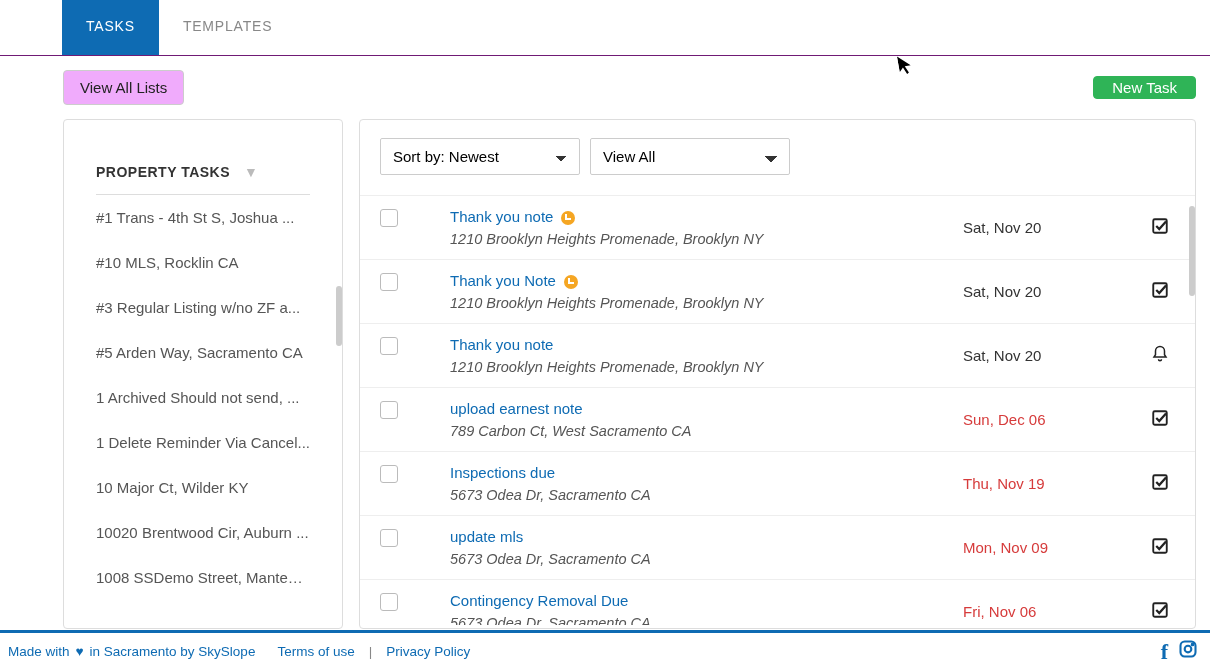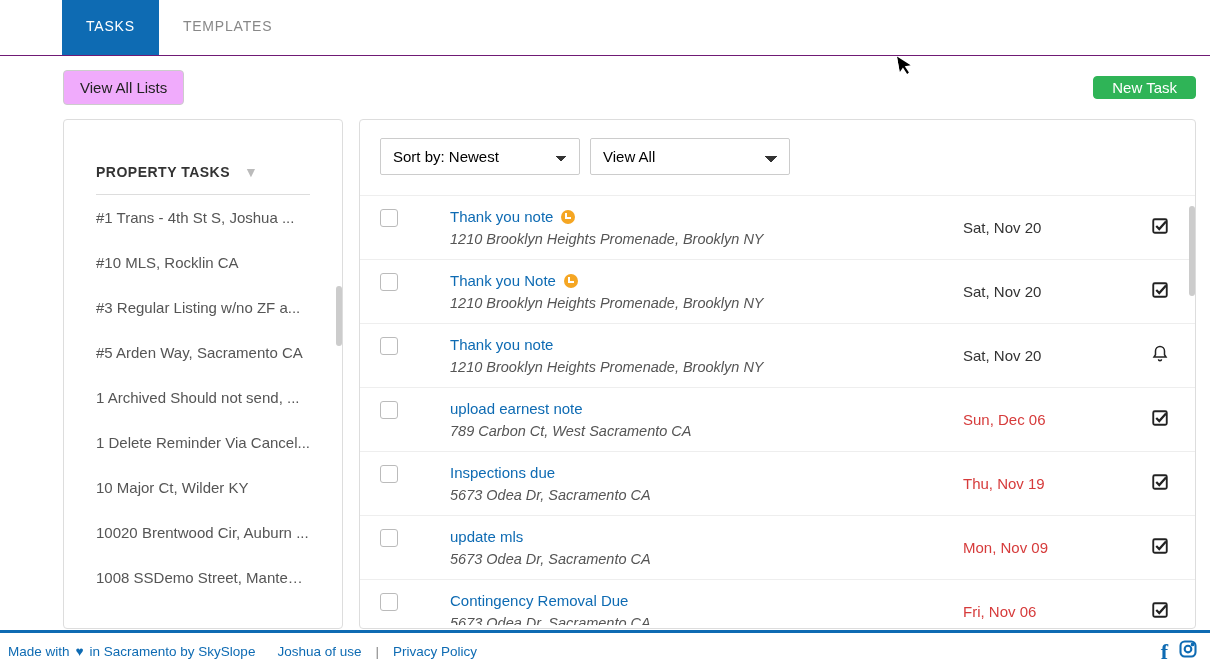--- a/index.html
+++ b/index.html
@@ -160,21 +160,21 @@
     background:#fff;
     position: relative;
     top:-10px;
   }
   .task-main { flex: 1; min-width: 0; }
   .task-title {
     color: #0e6bb3;
     font-size: 15px;
     margin-bottom: 6px;
     display: flex;
-    align-items: center;
+    align-items: flex-end;
     gap: 8px;
     cursor: pointer;
   }
   .clock-badge {
     width: 14px;
     height: 14px;
     border-radius: 50%;
     background: #f5a623;
     display: inline-flex;
     align-items: center;
@@ -392,21 +392,21 @@
   </div>
 
 </div>
 
 <div class="footer">
   <div class="footer-left">
     <span>Made with</span>
     <span class="heart">♥</span>
     <span>in Sacramento by SkySlope</span>
     <span style="width:10px"></span>
-    <a href="#">Joshua of use</a>
+    <a href="#">Terms of use</a>
     <span class="sep">|</span>
     <a href="#">Privacy Policy</a>
   </div>
   <div class="footer-right">
     <span style="font-weight:900;font-family:Georgia,serif">f</span>
     <span>
       <svg width="20" height="20" viewBox="0 0 24 24" fill="none" stroke="#0e6bb3" stroke-width="2.5">
         <rect x="3" y="3" width="18" height="18" rx="5"></rect>
           <circle cx="12" cy="12" r="4"></circle>
           <circle cx="17.5" cy="6.5" r="1" fill="#0e6bb3"></circle>

